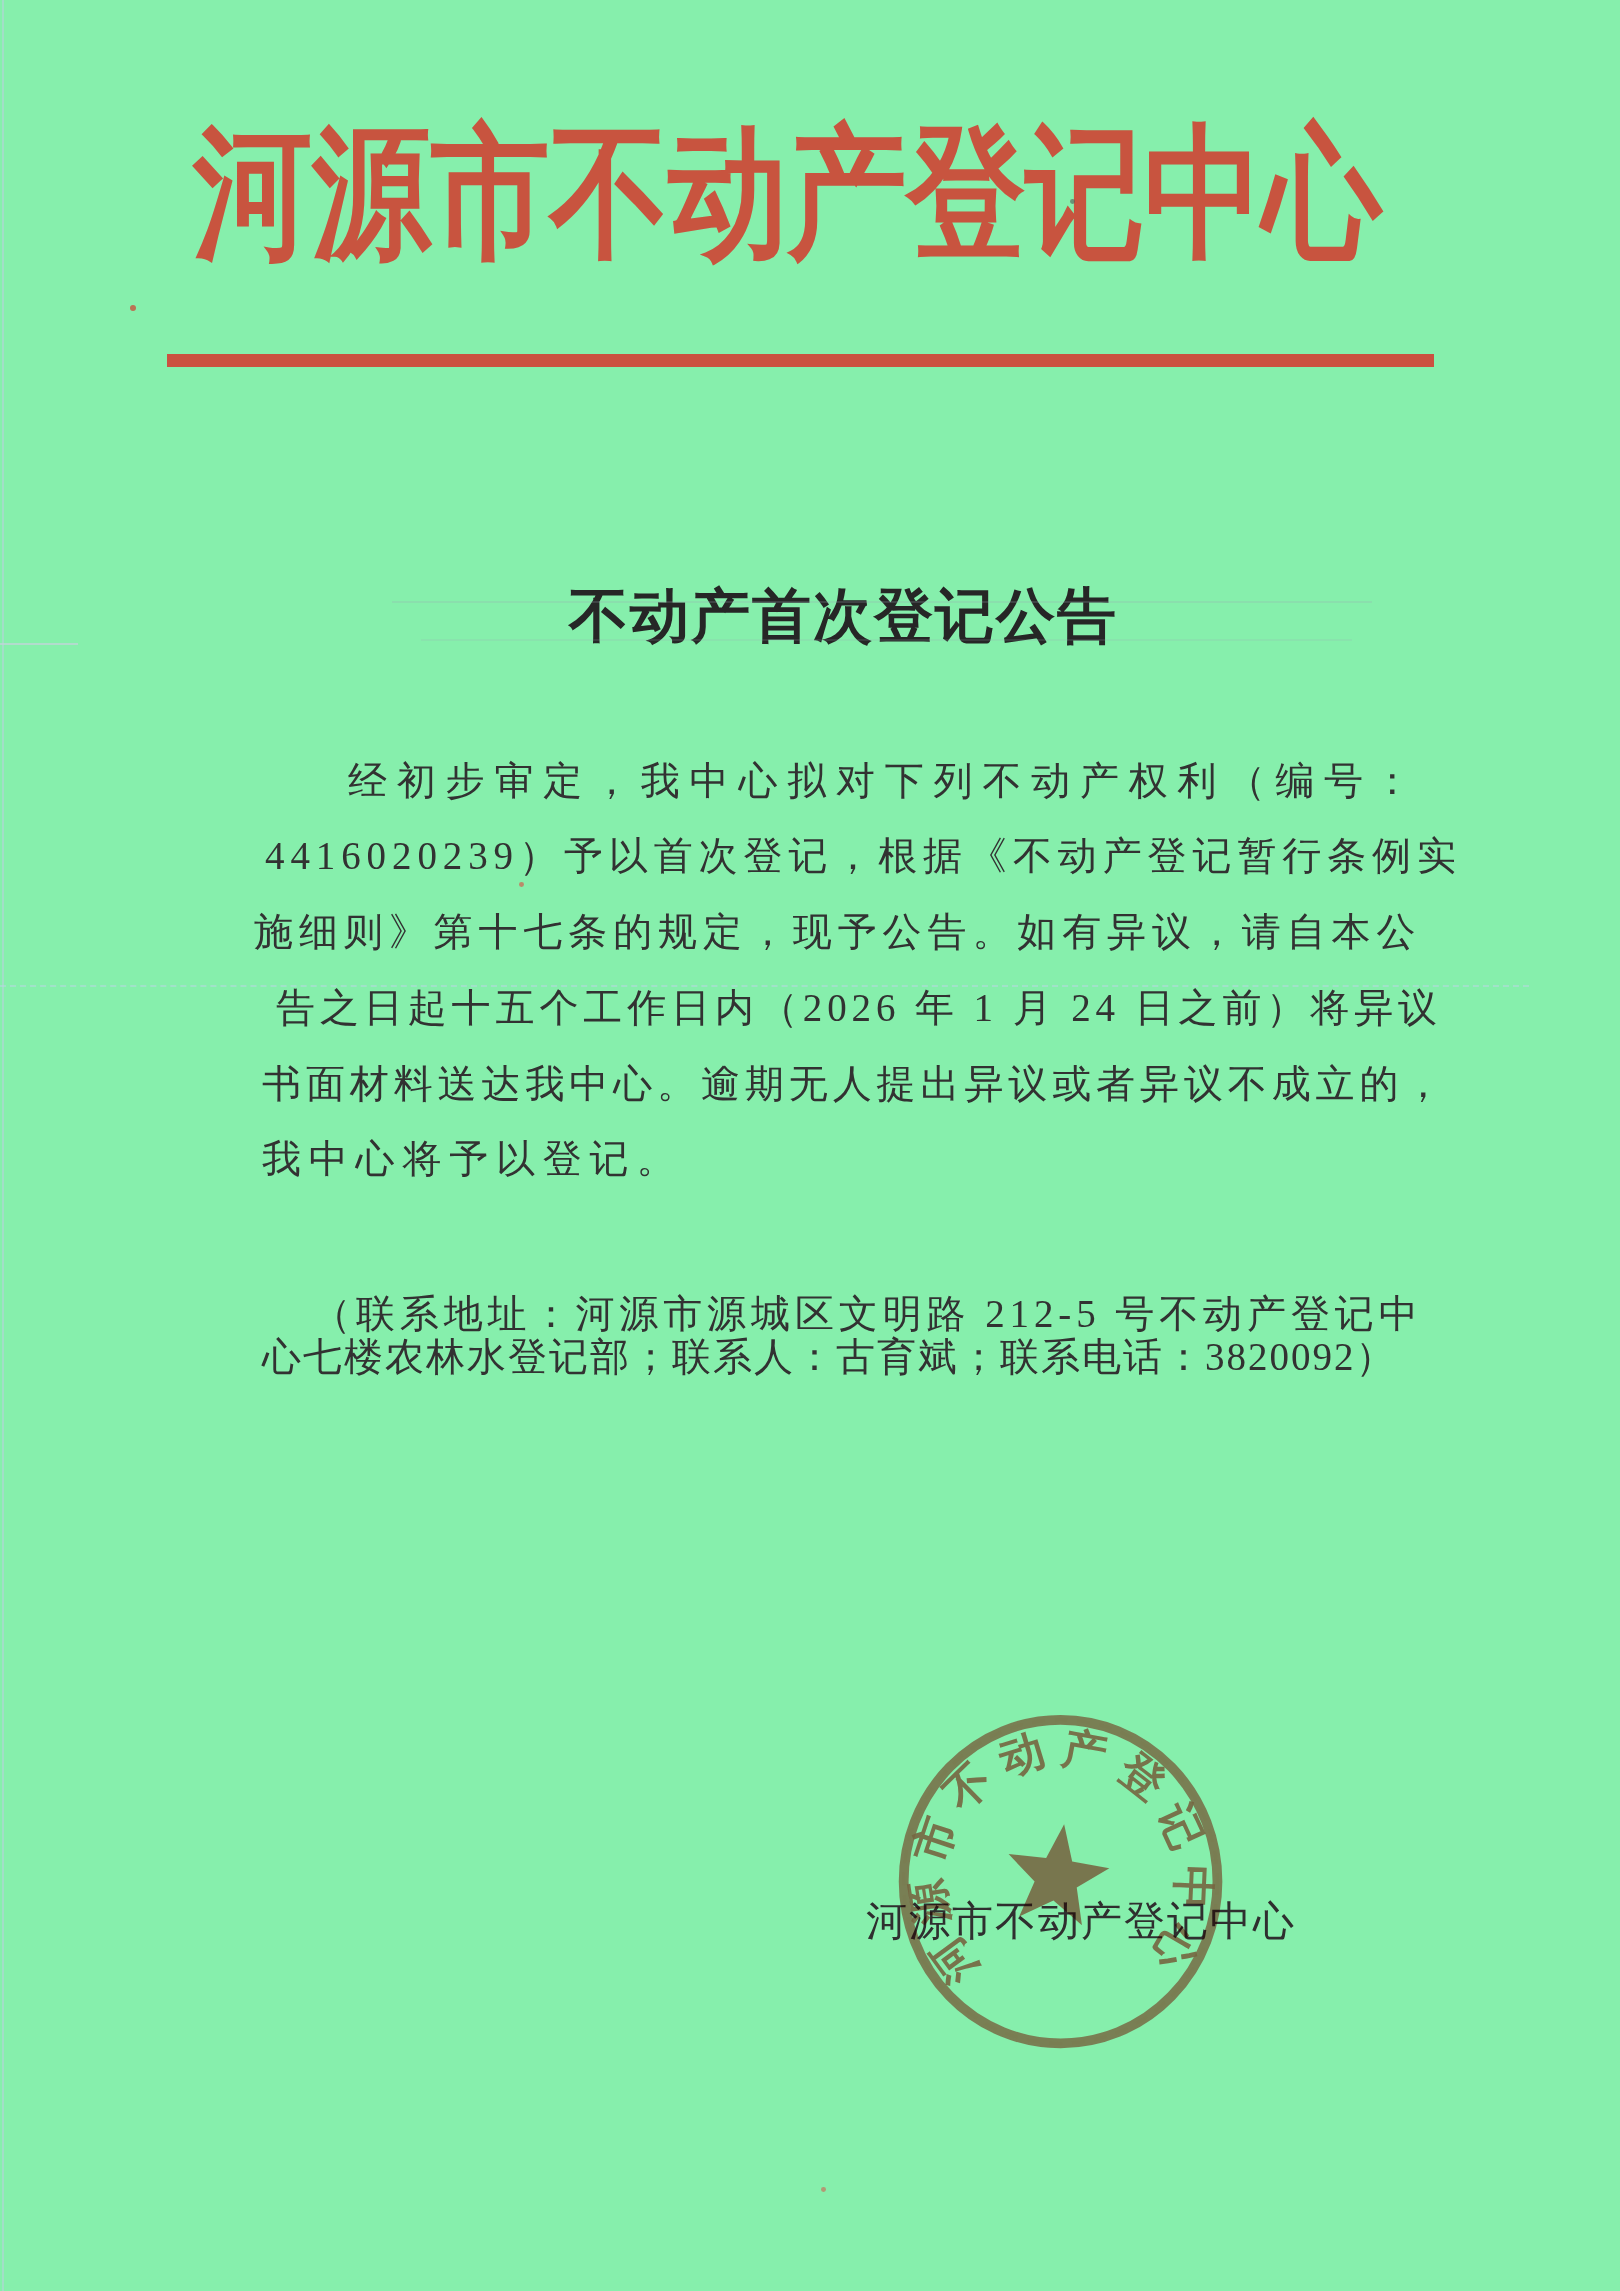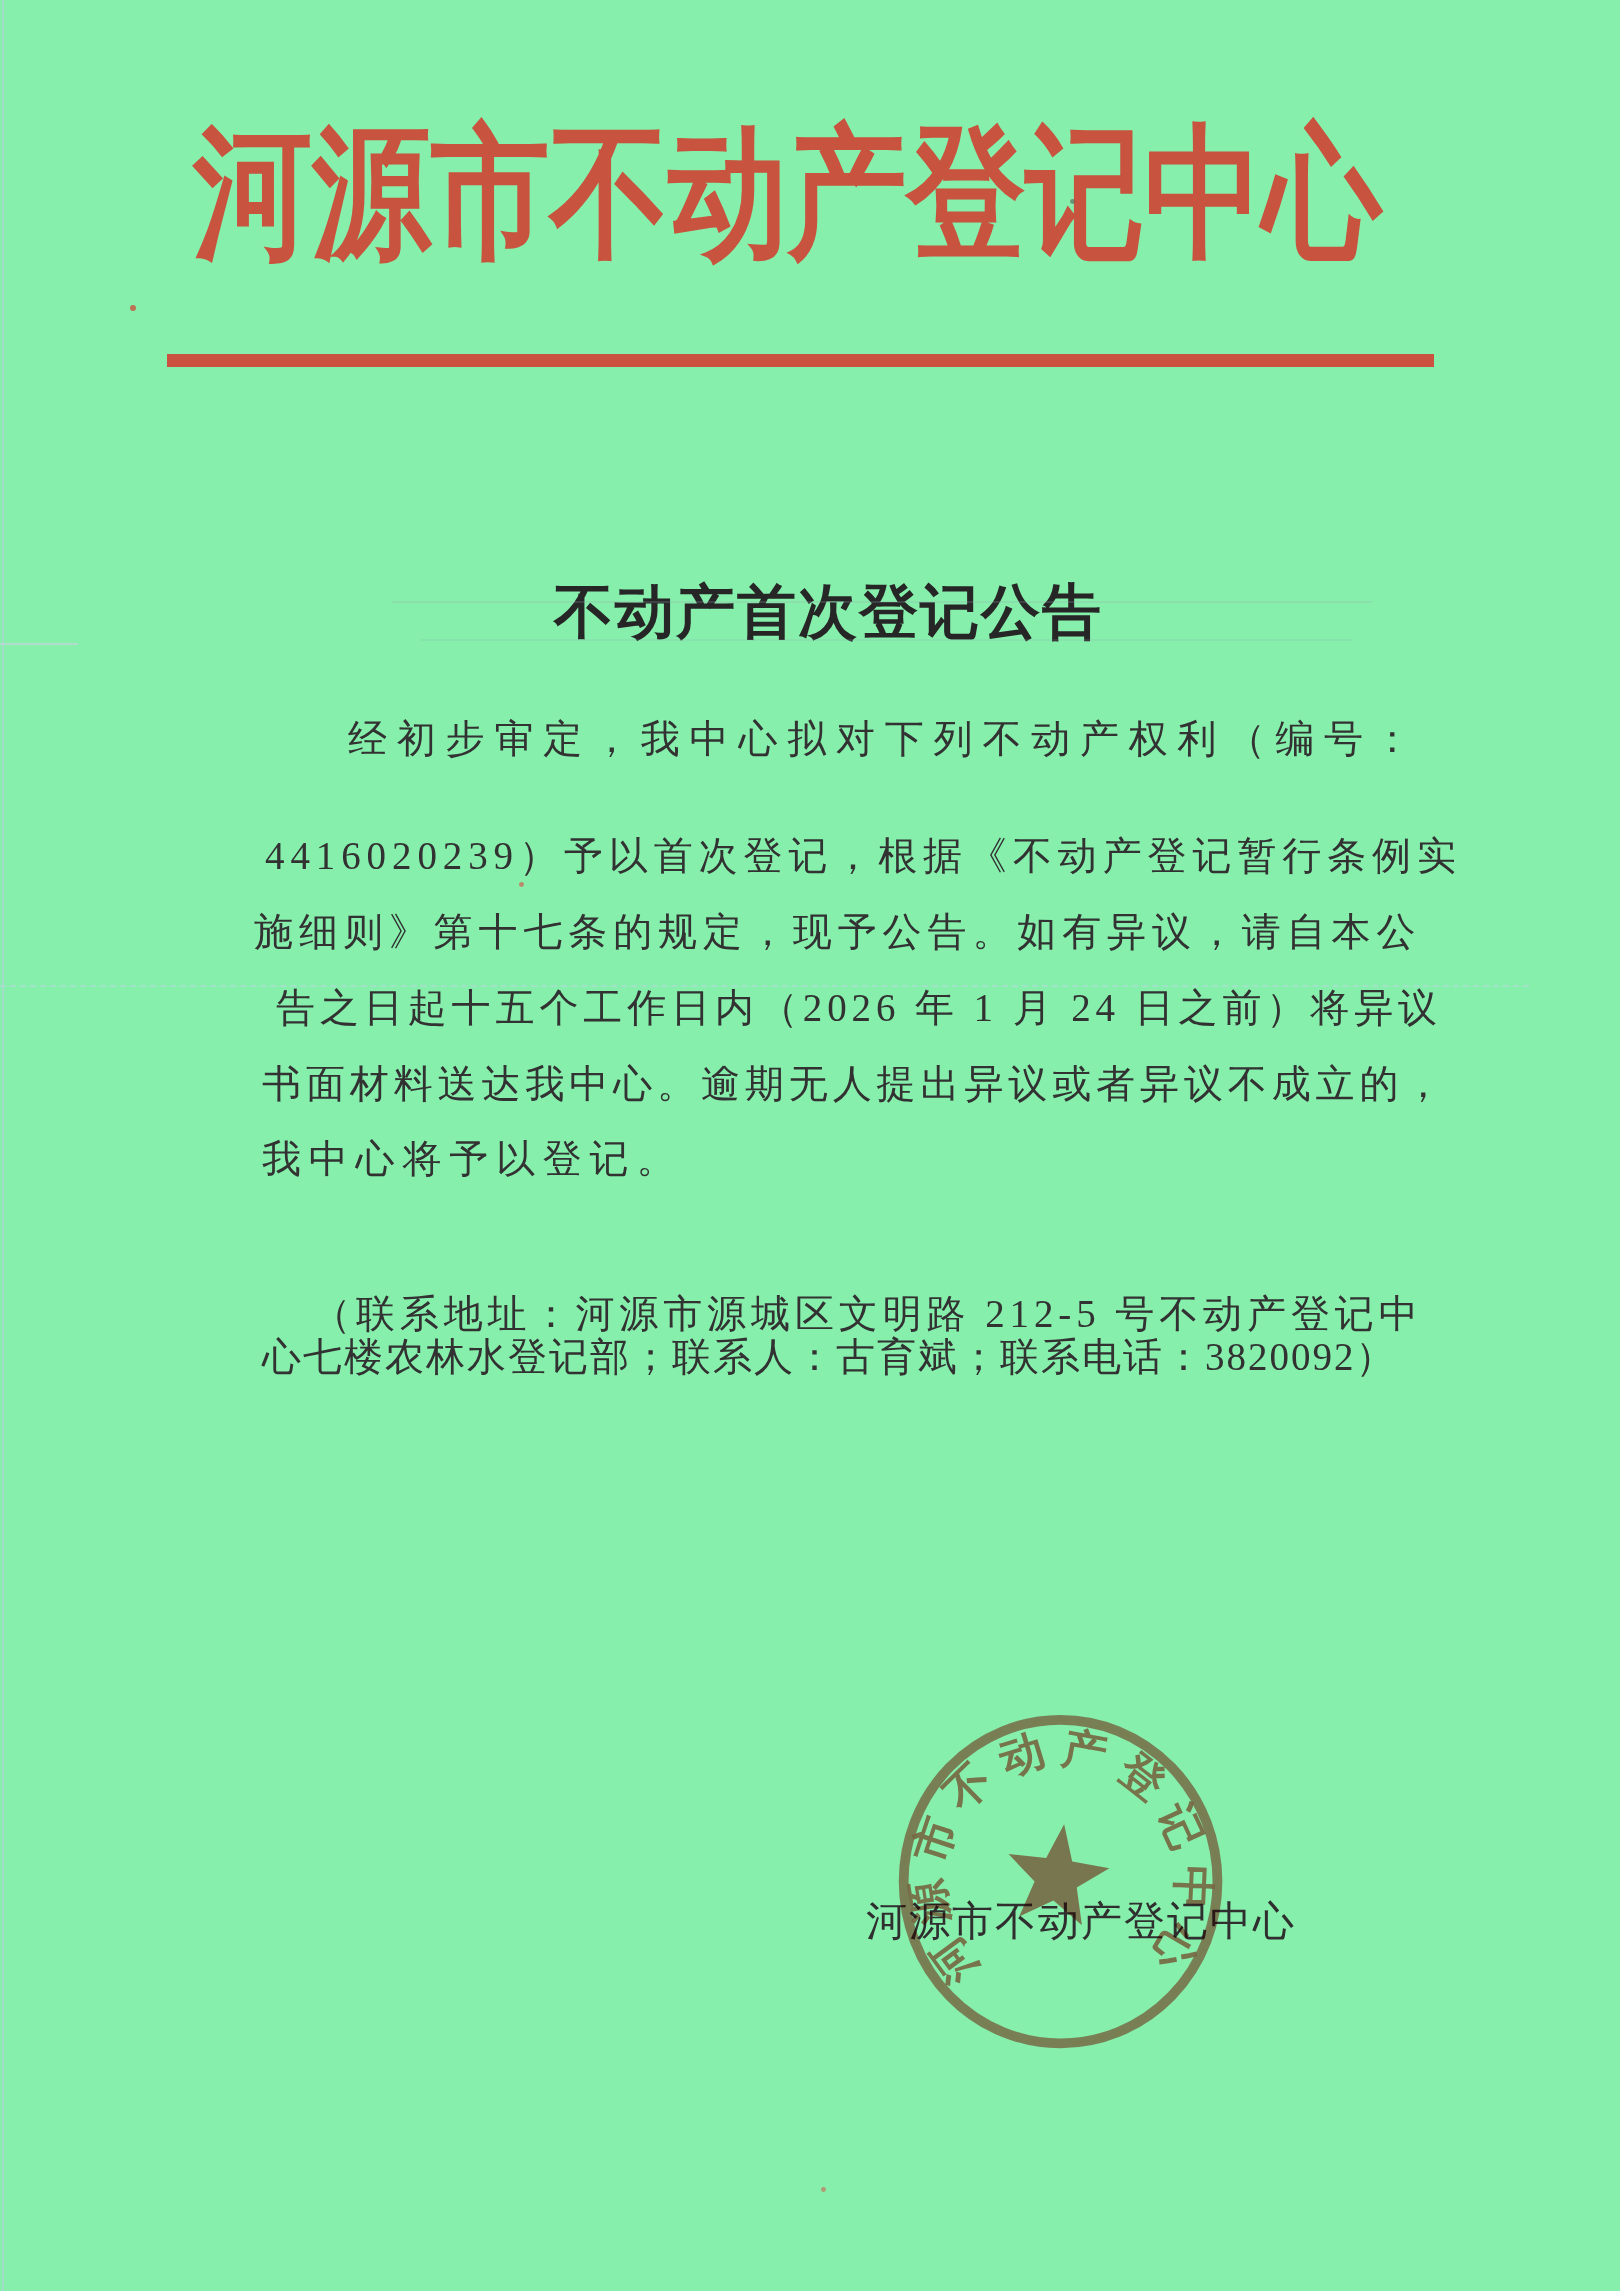--- a/index.html
+++ b/index.html
@@ -24,31 +24,31 @@
     background:#cb5140;
   }
   
   #doc-number{
     position:absolute;left:1014px;top:439px;
     font-size:39px;line-height:51px;letter-spacing:3.9px;
     color:#3a3a3a;white-space:nowrap;
   }
   
   #notice-title{
-    position:absolute;left:554px;top:584px;
+    position:absolute;left:569px;top:584px;
     font-size:59px;line-height:65px;font-weight:bold;
     letter-spacing:2px;color:#262626;white-space:nowrap;
-    font-family:Liberation Mono, monospace;
+    font-family:Liberation Sans, sans-serif;
   }
   
   .body-line{
     position:absolute;
     font-size:39px;line-height:45px;color:#323232;white-space:nowrap;
   }
-  #bl0{left:348px;top:716px;letter-spacing:9.8px;}
+  #bl0{left:348px;top:758px;letter-spacing:9.8px;}
   #bl1{left:265px;top:833px;letter-spacing:5.9px;}
   #bl2{left:254px;top:909px;letter-spacing:5.9px;}
   #bl3{left:276px;top:985px;letter-spacing:4.9px;text-align:right;}
   #bl4{left:262px;top:1061px;letter-spacing:4.9px;}
   #bl5{left:262px;top:1136px;letter-spacing:7.8px;}
   #cl0{left:312px;top:1291px;letter-spacing:4.9px;}
   #cl1{left:262px;top:1334px;letter-spacing:2px;}
   #attachment-line{left:336px;top:1521px;letter-spacing:3.9px;}
   
   #signature-line{

